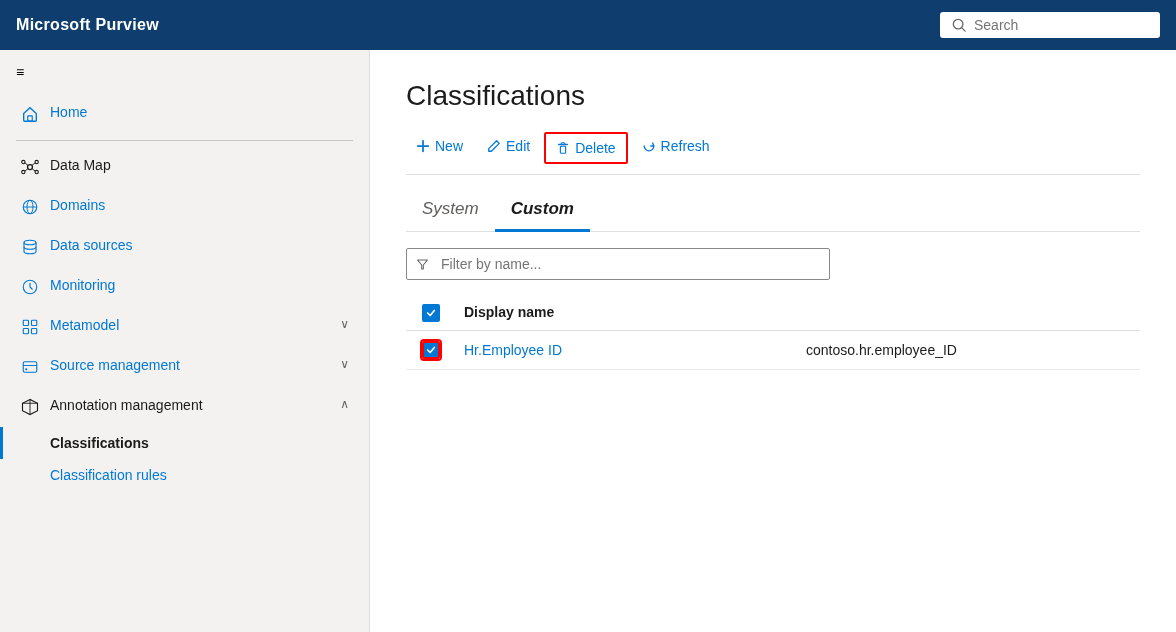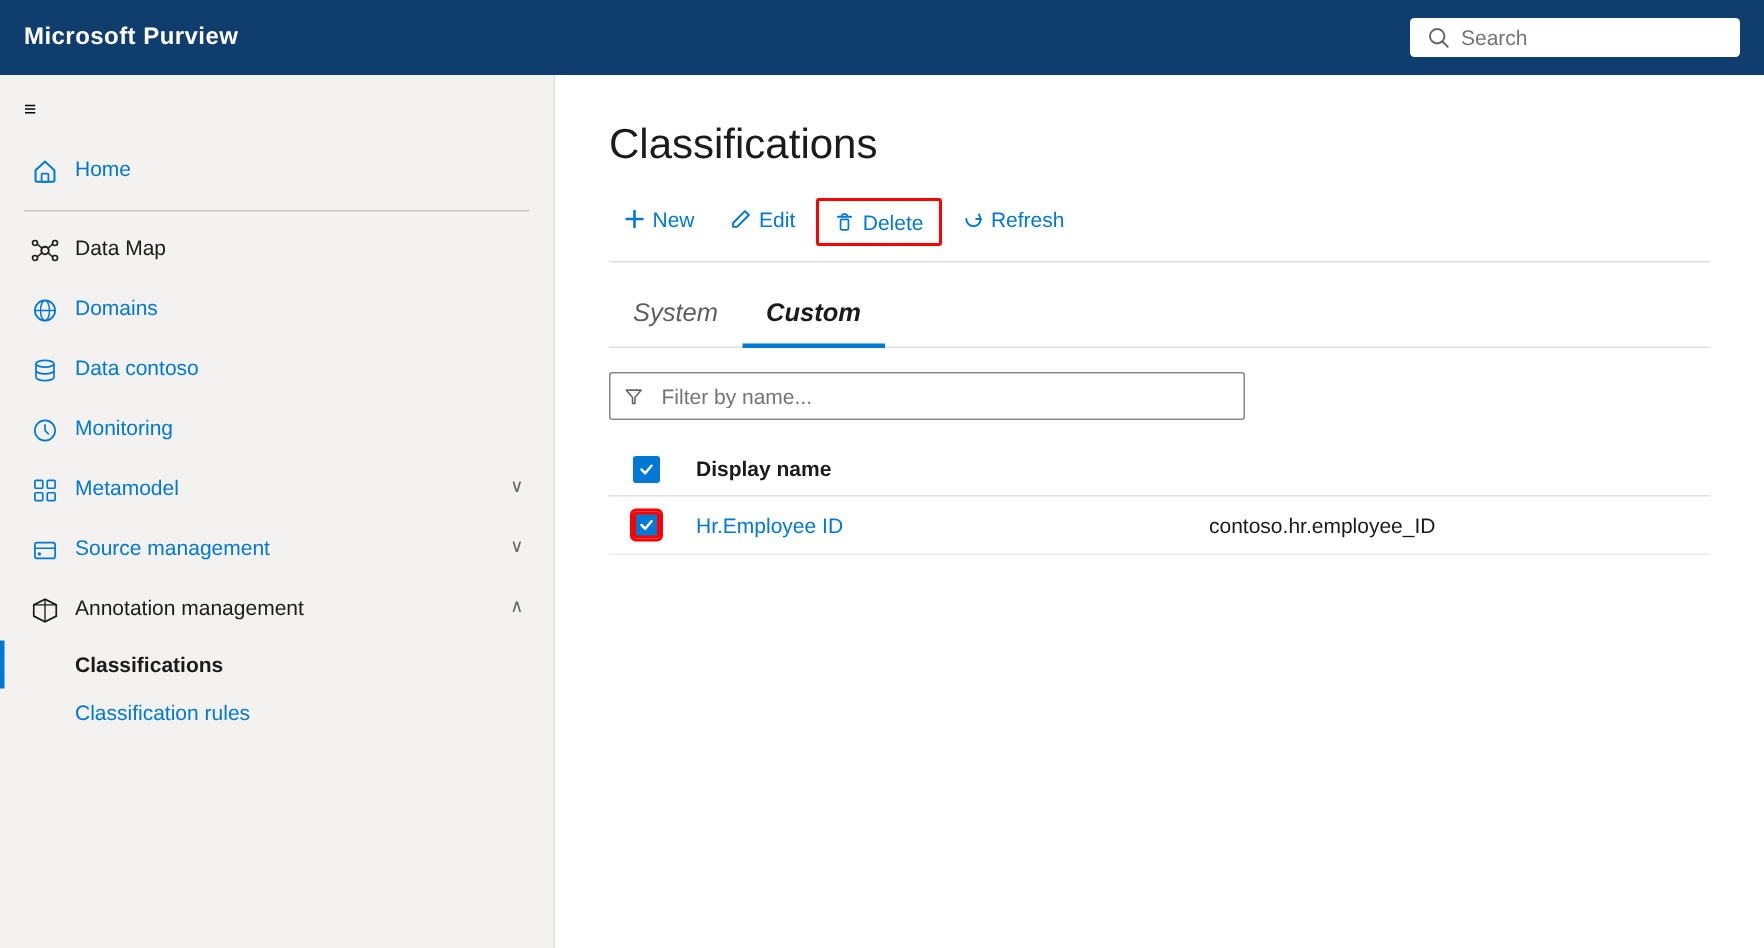--- a/index.html
+++ b/index.html
@@ -298,21 +298,21 @@
       </div>
 
       <div class="nav-item">
         <div class="nav-item-icon">
           <svg width="18" height="18" viewBox="0 0 24 24" fill="none">
             <ellipse cx="12" cy="6" rx="8" ry="3" stroke="#0078d4" stroke-width="1.5"></ellipse>
             <path d="M4 6v6c0 1.66 3.58 3 8 3s8-1.34 8-3V6" stroke="#0078d4" stroke-width="1.5" fill="none"></path>
             <path d="M4 12v6c0 1.66 3.58 3 8 3s8-1.34 8-3v-6" stroke="#0078d4" stroke-width="1.5" fill="none"></path>
           </svg>
         </div>
-        <span class="nav-label">Data contoso</span>
+        <span class="nav-label">Data sources</span>
       </div>
 
       <div class="nav-item">
         <div class="nav-item-icon">
           <svg width="18" height="18" viewBox="0 0 24 24" fill="none">
             <circle cx="12" cy="12" r="9" stroke="#0078d4" stroke-width="1.5"></circle>
             <path d="M12 7v5l3 3" stroke="#0078d4" stroke-width="1.5" stroke-linecap="round"></path>
           </svg>
         </div>
         <span class="nav-label">Monitoring</span>

